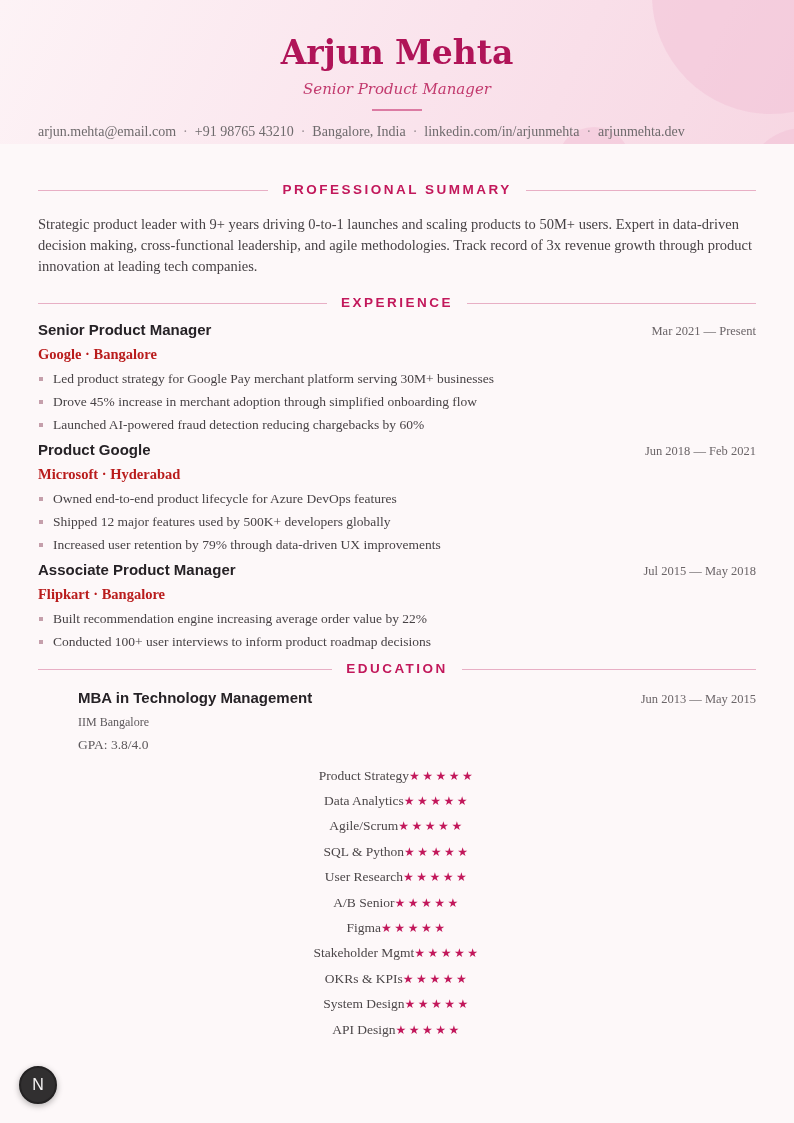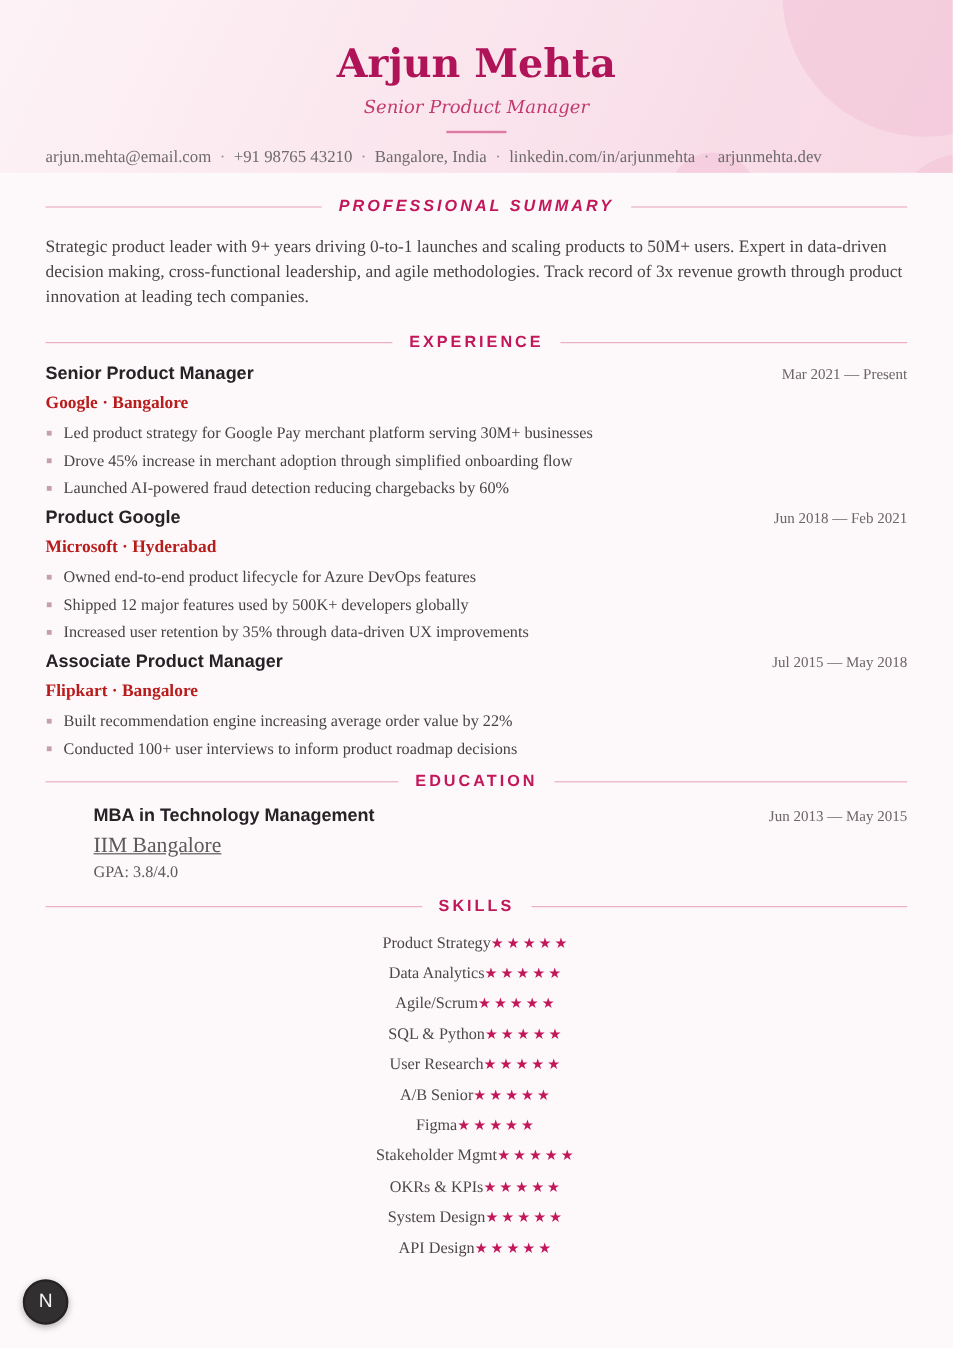--- a/index.html
+++ b/index.html
@@ -27,38 +27,38 @@
   .contacts { position:relative; margin-top:13px; padding:0 38px; text-align:left;
               font-size:14px; color:#6e6a6c; }
   .contacts a { color:#6e6a6c; text-decoration:none; }
   .contacts .sep { color:#9b8f94; margin:0 7px; }
   
   main { padding:0 38px; }
   .sec-head { display:flex; align-items:center; gap:14px; }
   .sec-head .line { flex:1; height:1px; background:#e8afc5; }
   .sec-title { font-family:"Liberation Sans", sans-serif; font-weight:bold;
                font-size:13.5px; line-height:16px; letter-spacing:2.5px; color:#c2185b; }
-  .sec-head.summary    { margin-top:20px;font-style:italic; }
+  .sec-head.summary    { margin-top:38px; }
   .summary-text { margin-top:16px; font-size:14.5px; line-height:21px; color:#474245; }
   .sec-head.experience { margin-top:18px; }
   .job { margin-top:10px; }
   .job + .job { margin-top:8px; }
   .job-head { display:flex; justify-content:space-between; align-items:baseline; }
   .job-title { font-family:"Liberation Sans", sans-serif; font-weight:bold;
                font-size:15px; line-height:18px; color:#262226; }
   .job-dates { font-size:12.5px; color:#6b6568; white-space:nowrap; }
   .company { margin-top:7px; font-weight:bold; font-size:14.5px; line-height:17px; color:#b91c1c; }
   .bullets { margin-top:9px; list-style:none; }
   .bullets li { position:relative; padding-left:15px; font-size:13.5px; line-height:14px;
                 margin-bottom:9px; color:#474245; }
   .bullets li::before { content:""; position:absolute; left:1px; top:5px;
                         width:4px; height:4px; background:#c59fab; }
   .sec-head.education { margin-top:12px; }
   .edu { margin-top:12px;margin-left:40px; }
-  .edu-school { margin-top:7px; font-size:18px; line-height:17px; color:#5d585b;text-decoration:underline; }
+  .edu-school { margin-top:7px; font-size:12px; line-height:17px; color:#5d585b; }
   .edu-gpa    { margin-top:5px; font-size:13.5px; line-height:17px; color:#5d585b; }
   .sec-head.skills { margin-top:12px; }
   .skills-list { margin-top:10px; }
   .skill-row { display:flex; justify-content:center; align-items:center; height:25.4px; }
   .skill-name  { font-size:13.5px; color:#4c4749; }
   .skill-stars { font-size:12px; letter-spacing:2.5px; color:#c2185b;
                  font-family:"DejaVu Sans", sans-serif; }
   
   .fab { position:absolute; left:19px; top:1066px; width:38px; height:38px; border-radius:50%;
          background:#312f30; color:#f5f3f3; border:2px solid #242223;
@@ -111,21 +111,21 @@
 
   <article class="job">
     <div class="job-head">
       <h3 class="job-title">Product Google</h3>
       <span class="job-dates">Jun 2018 — Feb 2021</span>
     </div>
     <div class="company">Microsoft · Hyderabad</div>
     <ul class="bullets">
       <li>Owned end-to-end product lifecycle for Azure DevOps features</li>
       <li>Shipped 12 major features used by 500K+ developers globally</li>
-      <li>Increased user retention by 35% through data-driven UX improvements</li>
+      <li>Increased user retention by 79% through data-driven UX improvements</li>
     </ul>
   </article>
 
   <article class="job">
     <div class="job-head">
       <h3 class="job-title">Associate Product Manager</h3>
       <span class="job-dates">Jul 2015 — May 2018</span>
     </div>
     <div class="company">Flipkart · Bangalore</div>
     <ul class="bullets">
@@ -142,25 +142,20 @@
 
   <article class="edu">
     <div class="job-head">
       <h3 class="job-title">MBA in Technology Management</h3>
       <span class="job-dates">Jun 2013 — May 2015</span>
     </div>
     <div class="edu-school">IIM Bangalore</div>
     <div class="edu-gpa">GPA: 3.8/4.0</div>
   </article>
 
-  <div class="sec-head skills">
-    <span class="line"></span>
-    <span class="sec-title">SKILLS</span>
-    <span class="line"></span>
-  </div>
 
   <div class="skills-list">
     <div class="skill-row">
       <span class="skill-name">Product Strategy</span>
       <span class="skill-stars">★★★★★</span>
     </div>
     <div class="skill-row">
       <span class="skill-name">Data Analytics</span>
       <span class="skill-stars">★★★★★</span>
     </div>

